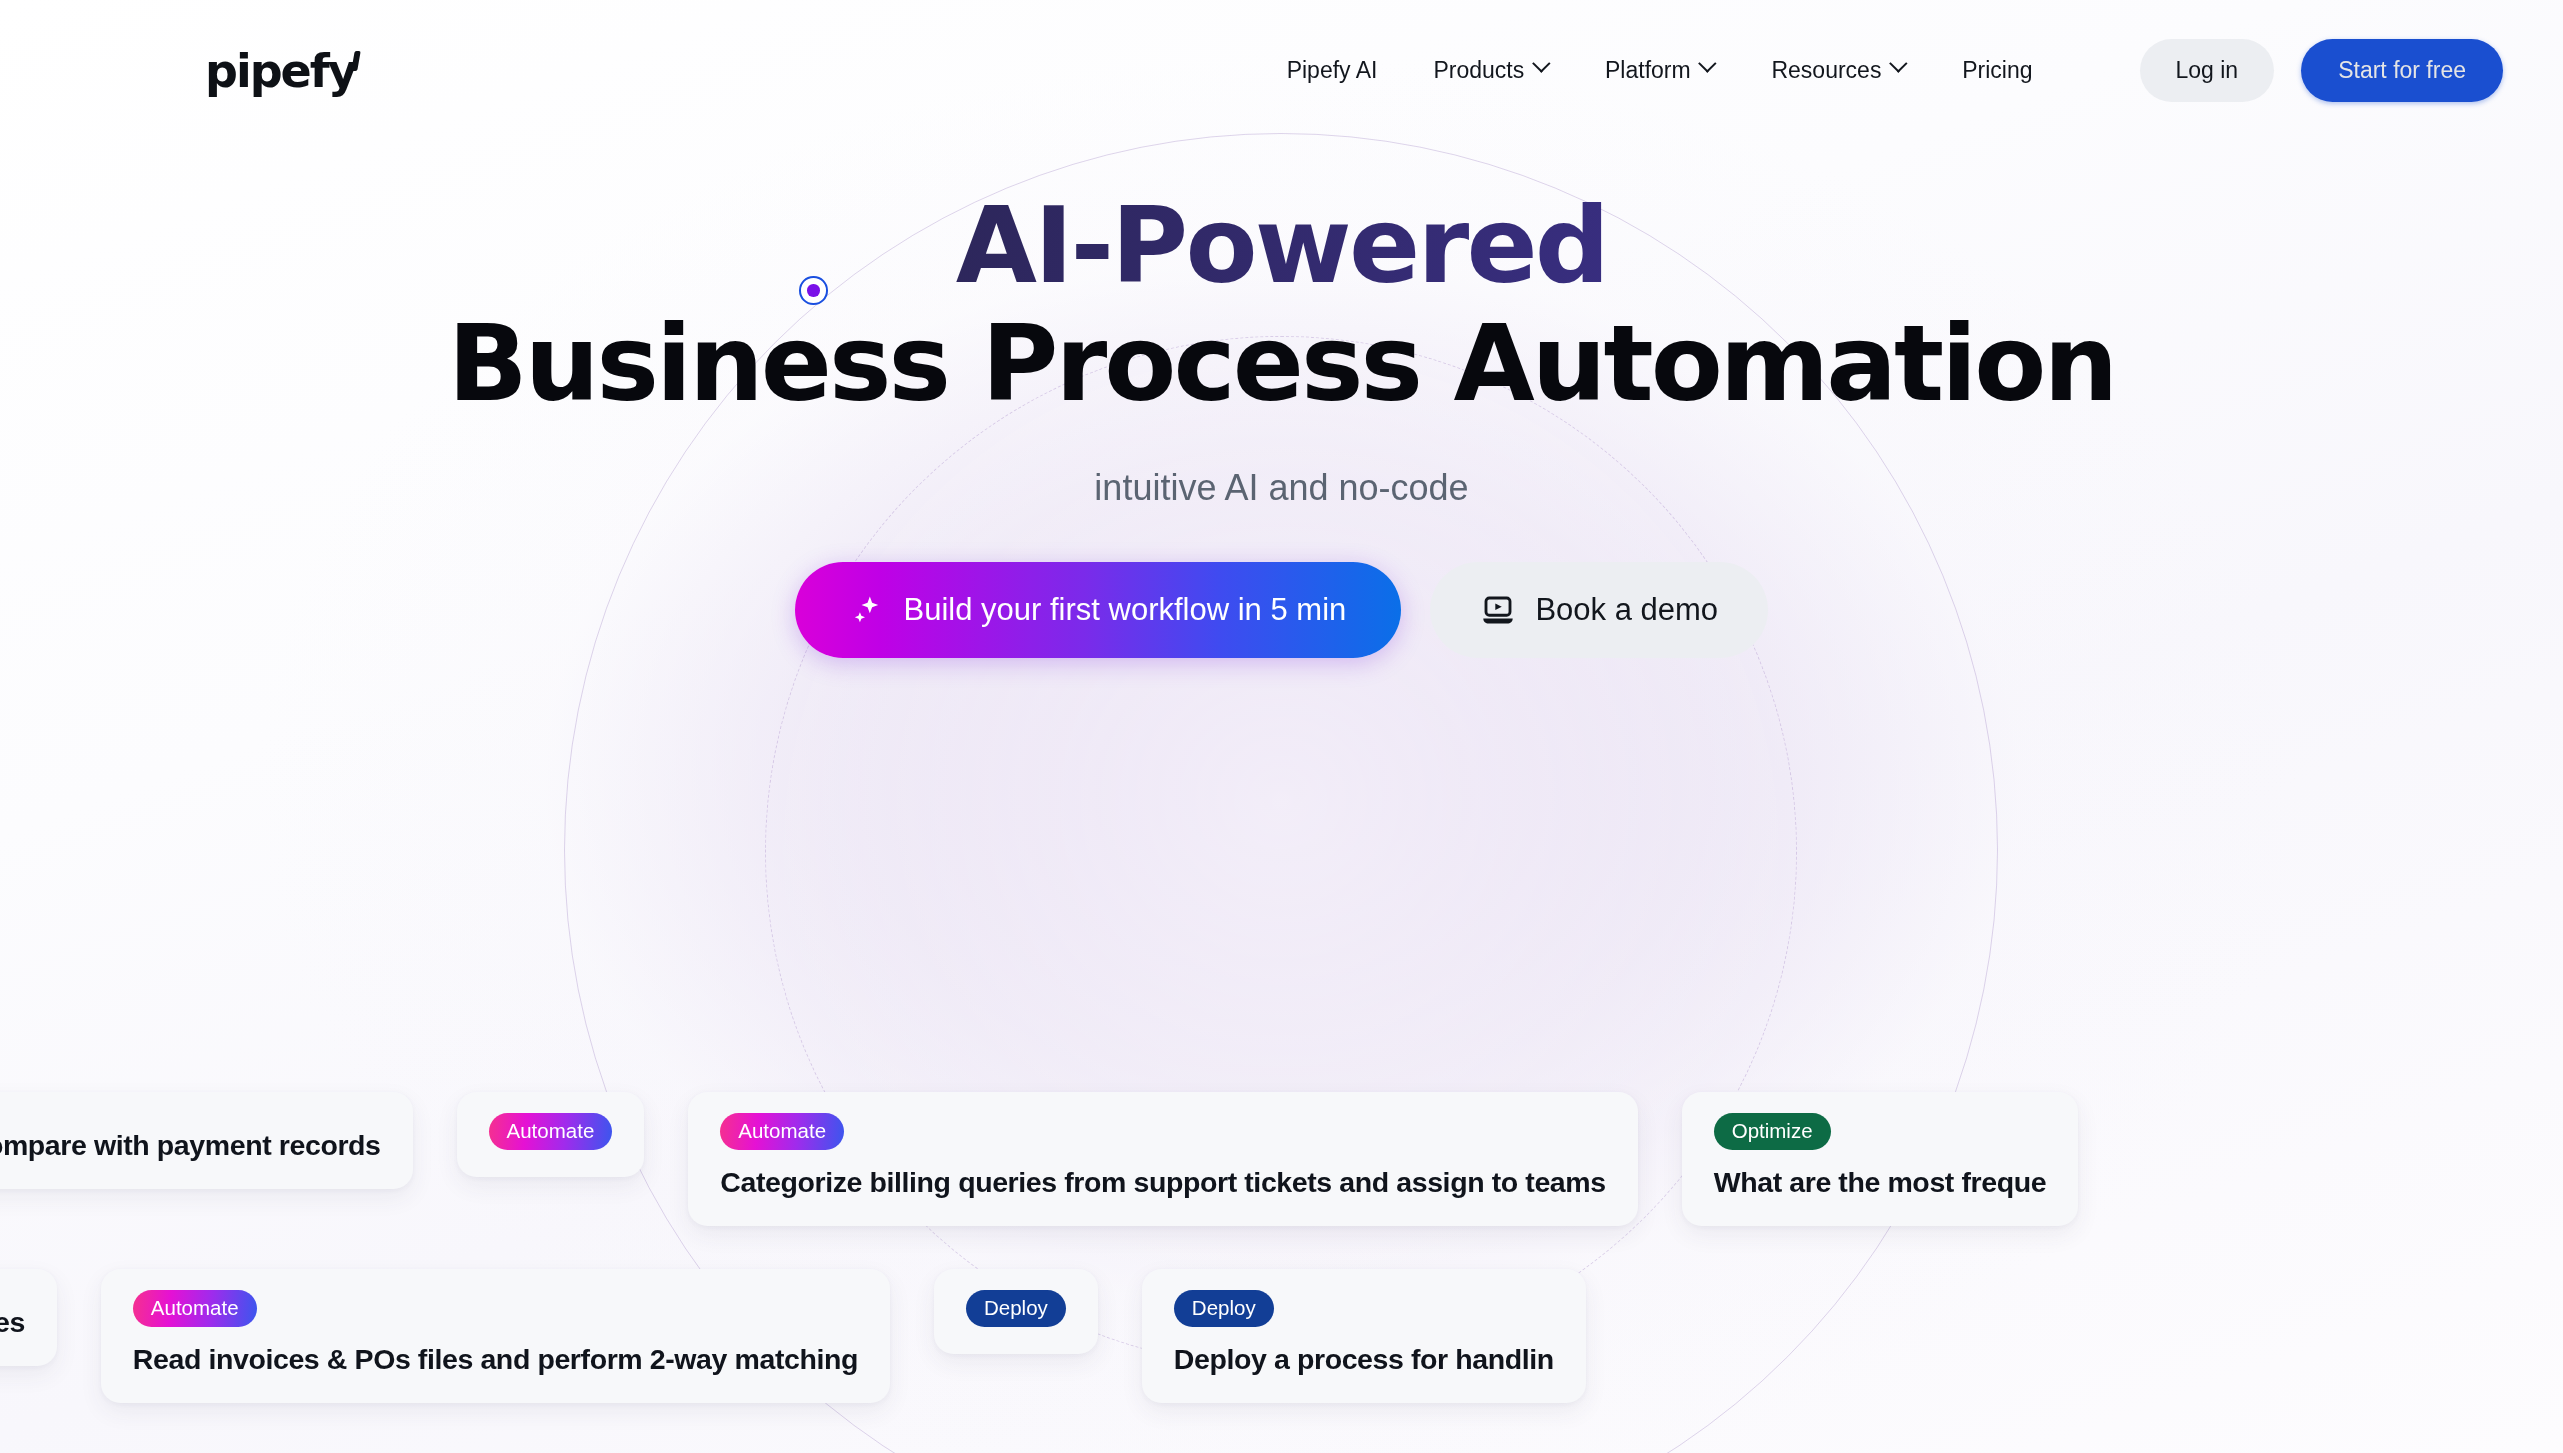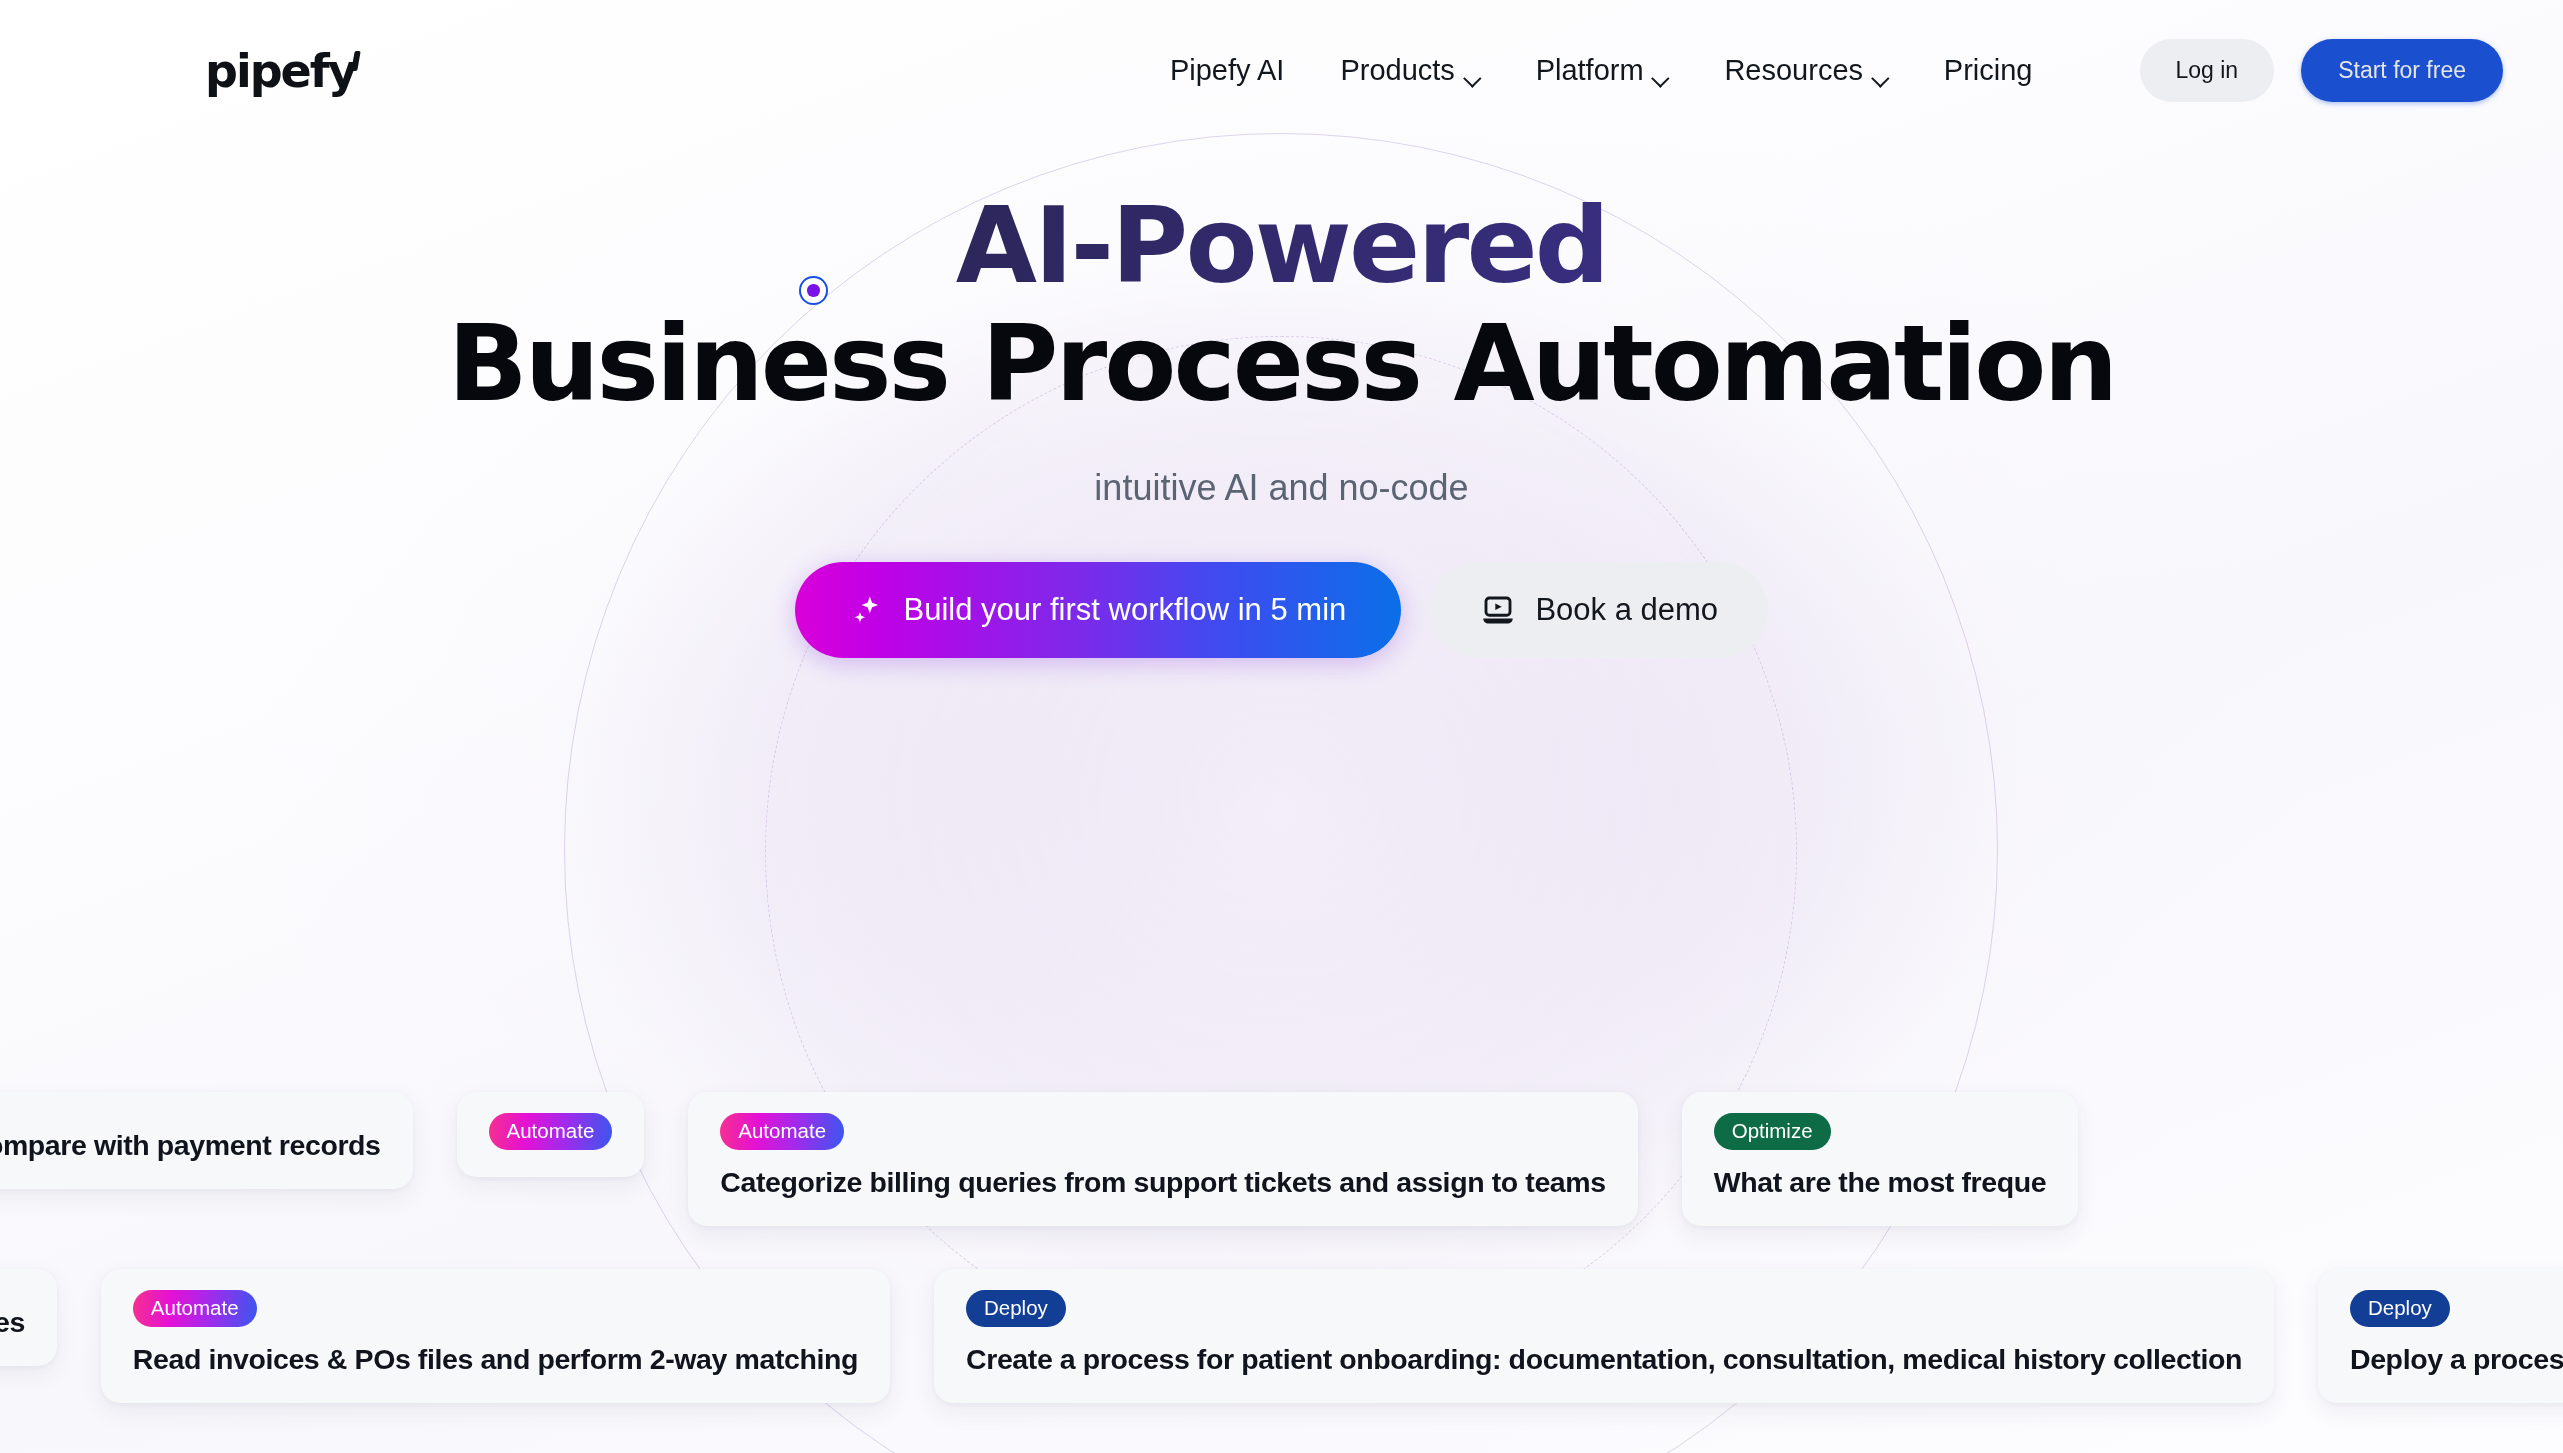--- a/index.html
+++ b/index.html
@@ -82,22 +82,22 @@
     background:#0e1116;
     transform:skewX(-10deg);
     border-radius:1.8px;
   }
   nav {
     display:flex; align-items:center;
     gap:56px;
     margin-left:auto;
   }
   .nav-link {
-    display:flex; align-items:flex-end; gap:9.8px;
-    font-size:29px;
+    display:flex; align-items:flex-start; gap:9.8px;
+    font-size:23px;
     color:#12161d;
     white-space:nowrap;
     cursor:pointer;
   }
   .chev {
     display:inline-block;
     width:15px; height:15px;
     position:relative;
     top:-1.8px;
   }
@@ -339,21 +339,20 @@
     <div class="card-row row2">
       <div class="card">
         <div class="card-text">ortunities</div>
       </div>
       <div class="card">
         <span class="badge badge-automate">Automate</span>
         <div class="card-text">Read invoices &amp; POs files and perform 2-way matching</div>
       </div>
       <div class="card">
         <span class="badge badge-deploy">Deploy</span>
-        <div class="card-text">Create a process for patient onboarding: documentation, consultation, medical history collection</div>
       </div>
       <div class="card">
         <span class="badge badge-deploy">Deploy</span>
         <div class="card-text">Deploy a process for handlin</div>
       </div>
     </div>
 
   </div>
 
 </div>

